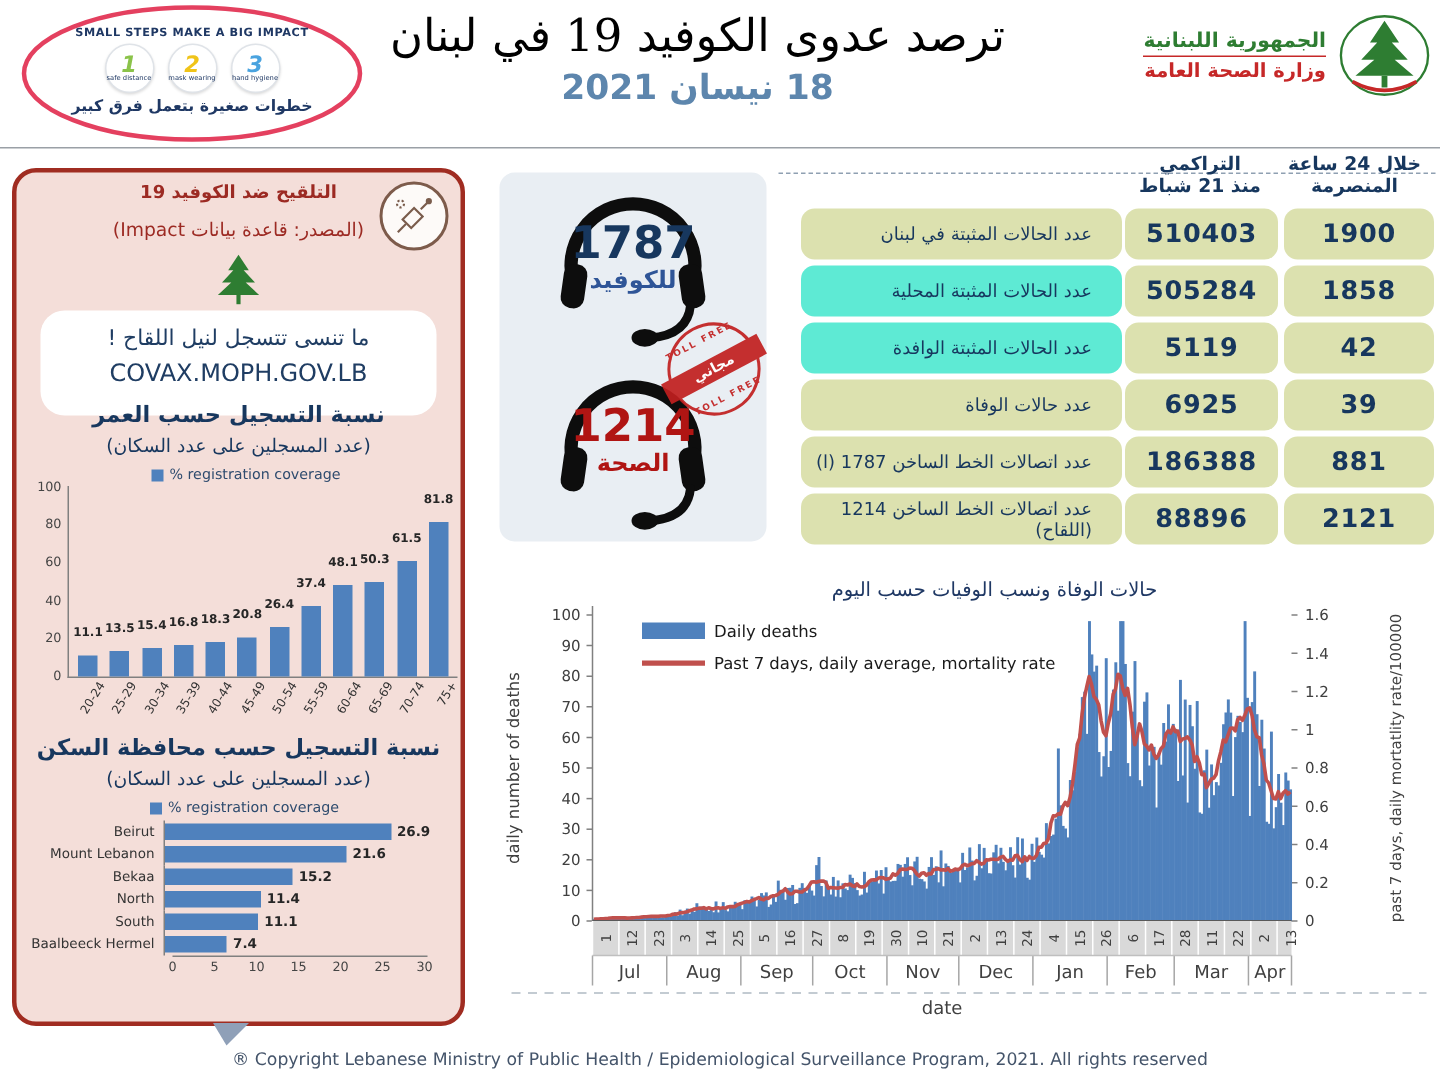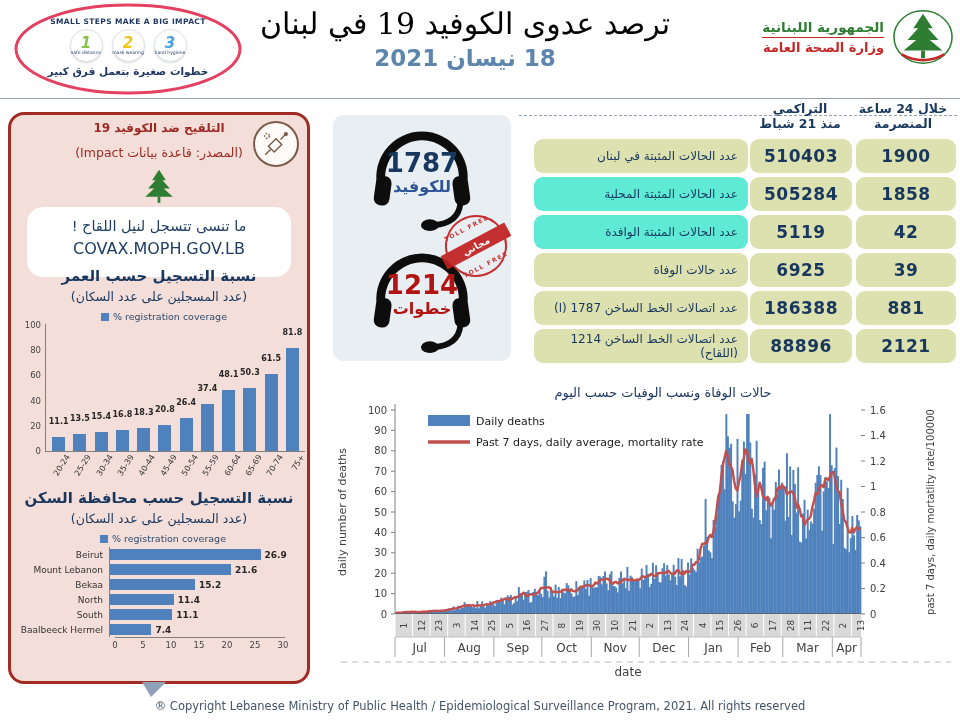--- a/index.html
+++ b/index.html
@@ -61,35 +61,35 @@
 .gov-track{position:relative;width:168px;height:15px;border-left:1px solid #808080;display:flex;align-items:center;overflow:visible}
 .gov-bar{height:11px;background:#4f81bd;flex:none}
 .gov-val{font-size:9px;font-weight:bold;color:#262626;margin-left:4px;white-space:nowrap}
 #gov-axis{position:relative;height:14px;margin-left:96px;width:170px;border-top:1px solid #808080}
 .gov-xt{position:absolute;top:2px;font-size:8.5px;color:#444;transform:translateX(-50%)}
 
 
 #hotline-panel{position:absolute;left:333px;top:115px;width:178px;height:246px;background:#e9eef3;border-radius:10px}
 .headset{position:absolute;left:30px;width:118px;height:118px;text-align:center}
 .headset svg{position:absolute;left:0;top:0}
-.hs-num{position:relative;margin-top:30px;font-size:26px;font-weight:bold;line-height:28px}
+.hs-num{position:relative;margin-top:30px;font-size:30px;font-weight:bold;line-height:28px}
 .hs-label{position:relative;font-size:16px;font-weight:bold}
 #stamp{position:absolute;left:112px;top:100px;width:62px;height:62px;border:2px solid #c11f1f;border-radius:50%;transform:rotate(-28deg);color:#c11f1f;opacity:.92;z-index:5}
 .stamp-arc{position:absolute;width:100%;text-align:center;font-size:6px;font-weight:bold;letter-spacing:1.5px}
 .stamp-arc.top{top:5px}.stamp-arc.bot{bottom:5px}
 .stamp-band{position:absolute;left:-7px;right:-7px;top:50%;transform:translateY(-50%);height:15px;background:#c11f1f;color:#fff;font-size:9.5px;font-weight:bold;display:flex;align-items:center;justify-content:center}
 
 
 .tbl-header{position:absolute;top:101px;text-align:center;font-size:12.5px;font-weight:bold;color:#17375e;line-height:15px;z-index:2}
 #hdr-cum{left:738px;width:124px}
 #hdr-24h{left:848px;width:110px}
 #table-dash{position:absolute;left:519px;top:115px;width:438px;border-top:1.5px dashed #8fa0b2;z-index:1}
 .stat-row{position:absolute;left:0;width:960px;height:34px}
 .pill{position:absolute;top:0;height:34px;border-radius:9px;display:flex;align-items:center;justify-content:center}
-.label-pill{left:534px;width:214px;font-size:12px;color:#17375e;justify-content:flex-start;padding-right:10px}
+.label-pill{left:534px;width:214px;font-size:12px;color:#17375e;justify-content:flex-start;padding-right:20px}
 .cum-pill{left:750px;width:102px}
 .h24-pill{left:856px;width:100px}
 .num-pill{background:#dce1af;font-weight:bold;font-size:17px;letter-spacing:.5px;color:#17375e}
 .khaki{background:#dce1af}.cream{background:#5eead4}
 
 
 #deaths-svg{position:absolute;left:333px;top:384px}
 #deaths-svg text{font-family:"DejaVu Sans",sans-serif}
 .tk{font-size:10px;fill:#404040}
 .tk9{font-size:9px;fill:#404040}
@@ -360,21 +360,21 @@
     </div>
     <div class="headset" style="top:126px">
       <svg width="118" height="118" viewBox="0 0 120 120">
         <path d="M 20 72 A 42 42 0 1 1 100 72" stroke="#0d0d0d" stroke-width="9" fill="none" stroke-linecap="round"></path>
         <rect x="12" y="58" width="16" height="30" rx="7" fill="#0d0d0d" transform="rotate(8 20 73)"></rect>
         <rect x="92" y="58" width="16" height="30" rx="7" fill="#0d0d0d" transform="rotate(-8 100 73)"></rect>
         <path d="M 99 86 Q 97 106 72 108" stroke="#0d0d0d" stroke-width="6" fill="none" stroke-linecap="round"></path>
         <ellipse cx="68" cy="108" rx="9" ry="6" fill="#0d0d0d"></ellipse>
       </svg>
       <div class="hs-num" style="color:#b01513">1214</div>
-      <div class="hs-label" style="color:#b01513" dir="rtl">خطوات</div>
+      <div class="hs-label" style="color:#b01513" dir="rtl">الصحة</div>
     </div>
   </div>
 
   <div class="tbl-header" id="hdr-cum">
     <div dir="rtl">التراكمي</div>
     <div dir="rtl">منذ 21 شباط</div>
   </div>
   <div class="tbl-header" id="hdr-24h">
     <div dir="rtl">خلال 24 ساعة</div>
     <div dir="rtl">المنصرمة</div>

